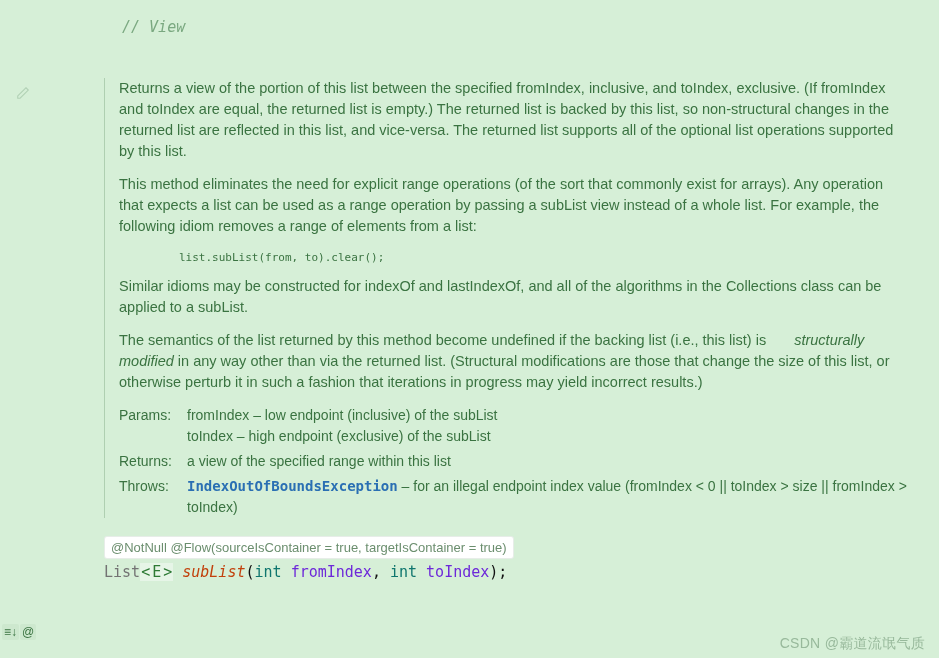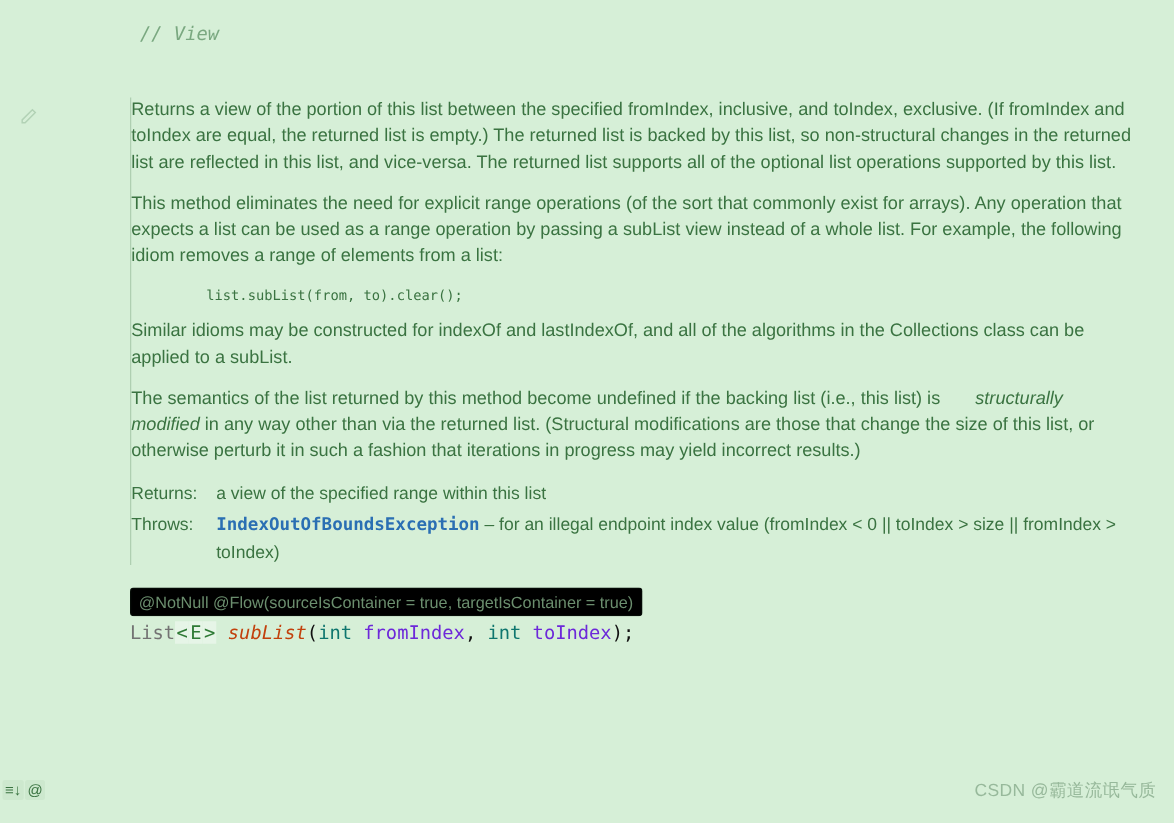--- a/index.html
+++ b/index.html
@@ -35,46 +35,47 @@
 .main {
   position: absolute;
   left: 46px; right: 0; top: 0; bottom: 0;
   padding: 18px 30px 0 58px;
 }
 .comment {
   font-family: Consolas, monospace;
   font-style: italic;
   color: #7aa880;
   margin-bottom: 42px;
-  margin-left: 8px;
+  margin-left: 18px;
   font-size: 15px;
 }
 .doc-block {
   border-left: 1px solid rgba(60,110,65,0.25);
+  padding-left: 14px;
   margin-bottom: 10px;
 }
 .para {
   margin-bottom: 12px;
   line-height: 1.45;
   color: #3a7341;
   font-size: 14.5px;
 }
 .code-indented {
   font-family: Consolas, monospace;
   font-size: 11px;
   margin: 14px 0 12px 60px;
   color: #3a7341;
 }
 .italic { font-style: italic; margin-left: 24px; }
 .detail-row { display: flex; margin-bottom: 4px; line-height: 1.5; }
 .detail-label { width: 68px; flex-shrink: 0; color: #3a7341; }
 .detail-value { flex: 1; color: #3a7341; }
 .link { color: #2a6fb3; font-family: Consolas, monospace; font-weight: bold; }
 .annotation-line {
-  background: #000000;
+  background: #ffffff;
   border-radius: 3px;
   display: inline-block;
   padding: 3px 6px;
   margin-top: 8px;
   margin-bottom: 4px;
   color: #6b8e6e;
   font-size: 13px;
   border: 1px solid rgba(60,110,65,0.12);
 }
 .code-line {
@@ -82,21 +83,21 @@
   font-size: 15px;
   color: #111;
 }
 .code-line .type { color: #737373; }
 .code-line .generic { background: #e6f5e7; color: #2e7a35; padding: 0 1px; }
 .code-line .method { color: #c2410c; font-style: italic; }
 .code-line .kw { color: #0f766e; }
 .code-line .param { color: #6d28d9; }
 .watermark {
   position: absolute;
-  bottom: 16px;
+  bottom: 5px;
   right: 14px;
   font-size: 14px;
   color: rgba(100,140,105,0.55);
   letter-spacing: 0.3px;
 }
 </style>
 </head>
 <body>
 
 <div class="gutter">
@@ -116,20 +117,27 @@
 
   <div class="doc-block">
     <p class="para">Returns a view of the portion of this list between the specified fromIndex, inclusive, and toIndex, exclusive. (If fromIndex and toIndex are equal, the returned list is empty.) The returned list is backed by this list, so non-structural changes in the returned list are reflected in this list, and vice-versa. The returned list supports all of the optional list operations supported by this list.</p>
     <p class="para">This method eliminates the need for explicit range operations (of the sort that commonly exist for arrays). Any operation that expects a list can be used as a range operation by passing a subList view instead of a whole list. For example, the following idiom removes a range of elements from a list:</p>
     <div class="code-indented">list.subList(from, to).clear();</div>
     <p class="para">Similar idioms may be constructed for indexOf and lastIndexOf, and all of the algorithms in the Collections class can be applied to a subList.</p>
     <p class="para">
       <span>The semantics of the list returned by this method become undefined if the backing list (i.e., this list) is </span><span class="italic">structurally modified</span><span> in any way other than via the returned list. (Structural modifications are those that change the size of this list, or otherwise perturb it in such a fashion that iterations in progress may yield incorrect results.)</span>
     </p>
 
+    <div class="detail-row">
+      <div class="detail-label">Params:</div>
+      <div class="detail-value">
+        <div>fromIndex – low endpoint (inclusive) of the subList</div>
+        <div>toIndex – high endpoint (exclusive) of the subList</div>
+      </div>
+    </div>
 
     <div class="detail-row">
       <div class="detail-label">Returns:</div>
       <div class="detail-value">a view of the specified range within this list</div>
     </div>
 
     <div class="detail-row">
       <div class="detail-label">Throws:</div>
       <div class="detail-value">
         <span class="link">IndexOutOfBoundsException</span><span> – for an illegal endpoint index value (fromIndex &lt; 0 || toIndex &gt; size || fromIndex &gt; toIndex)</span>

